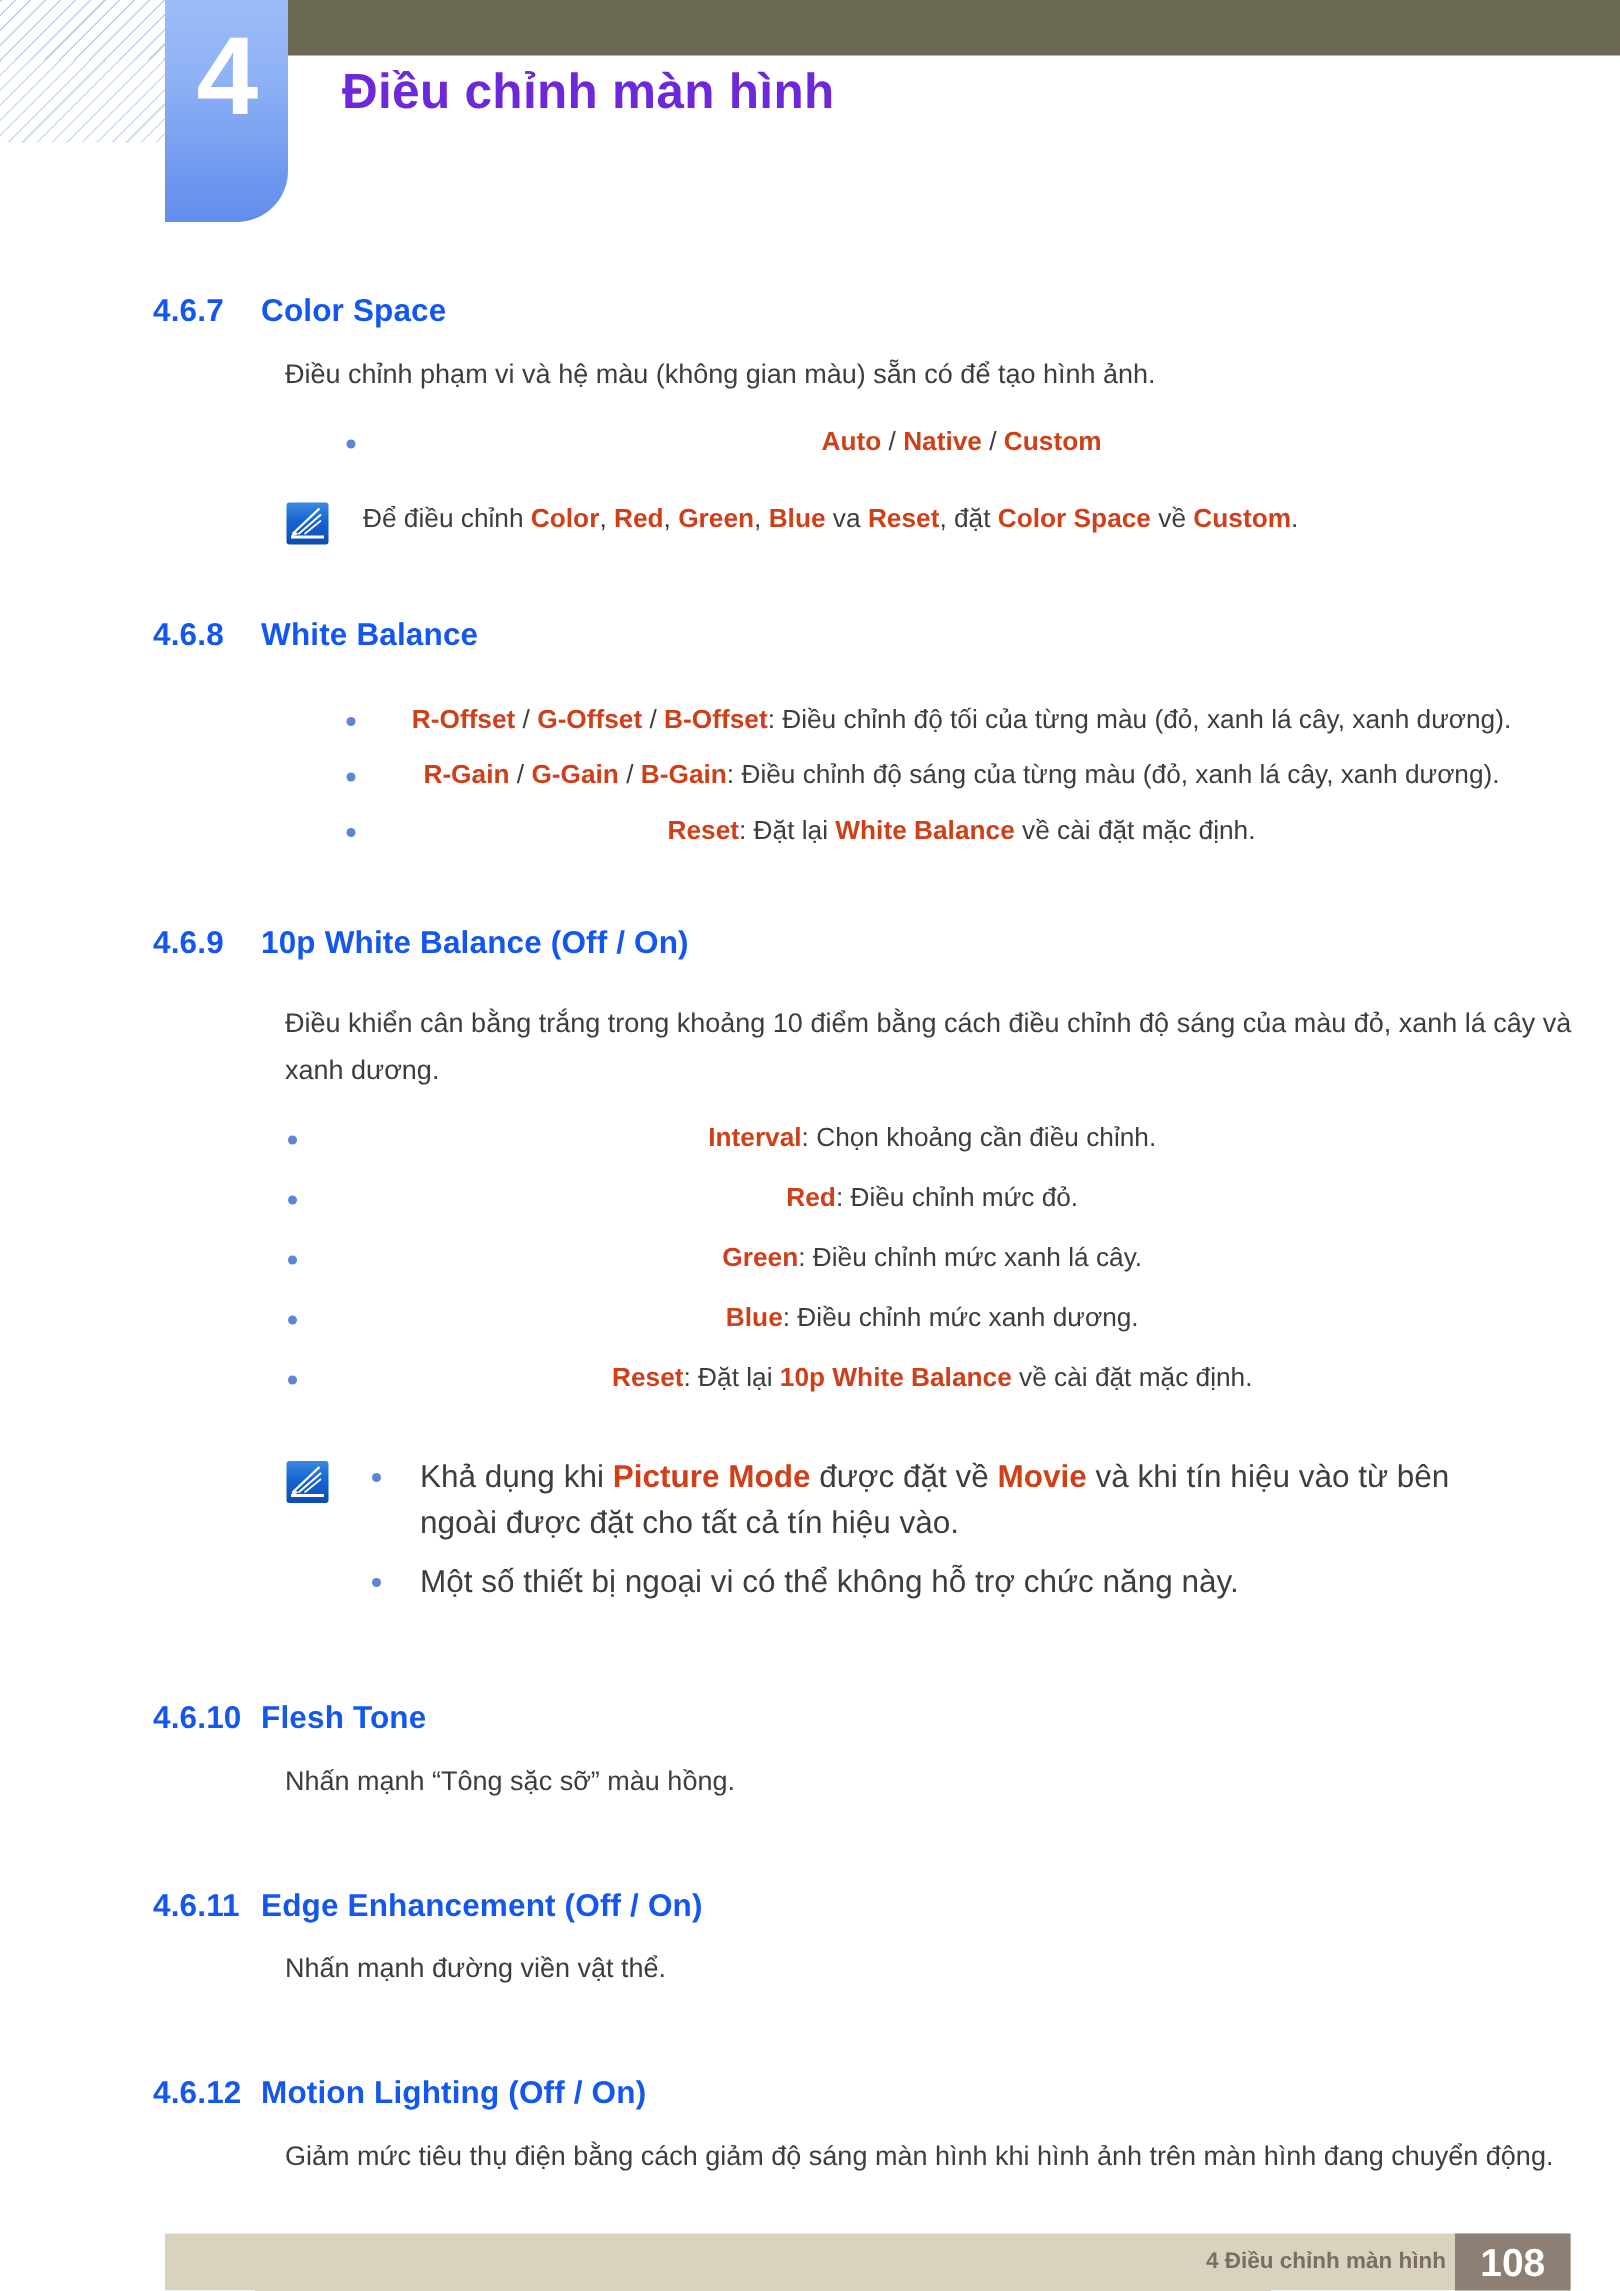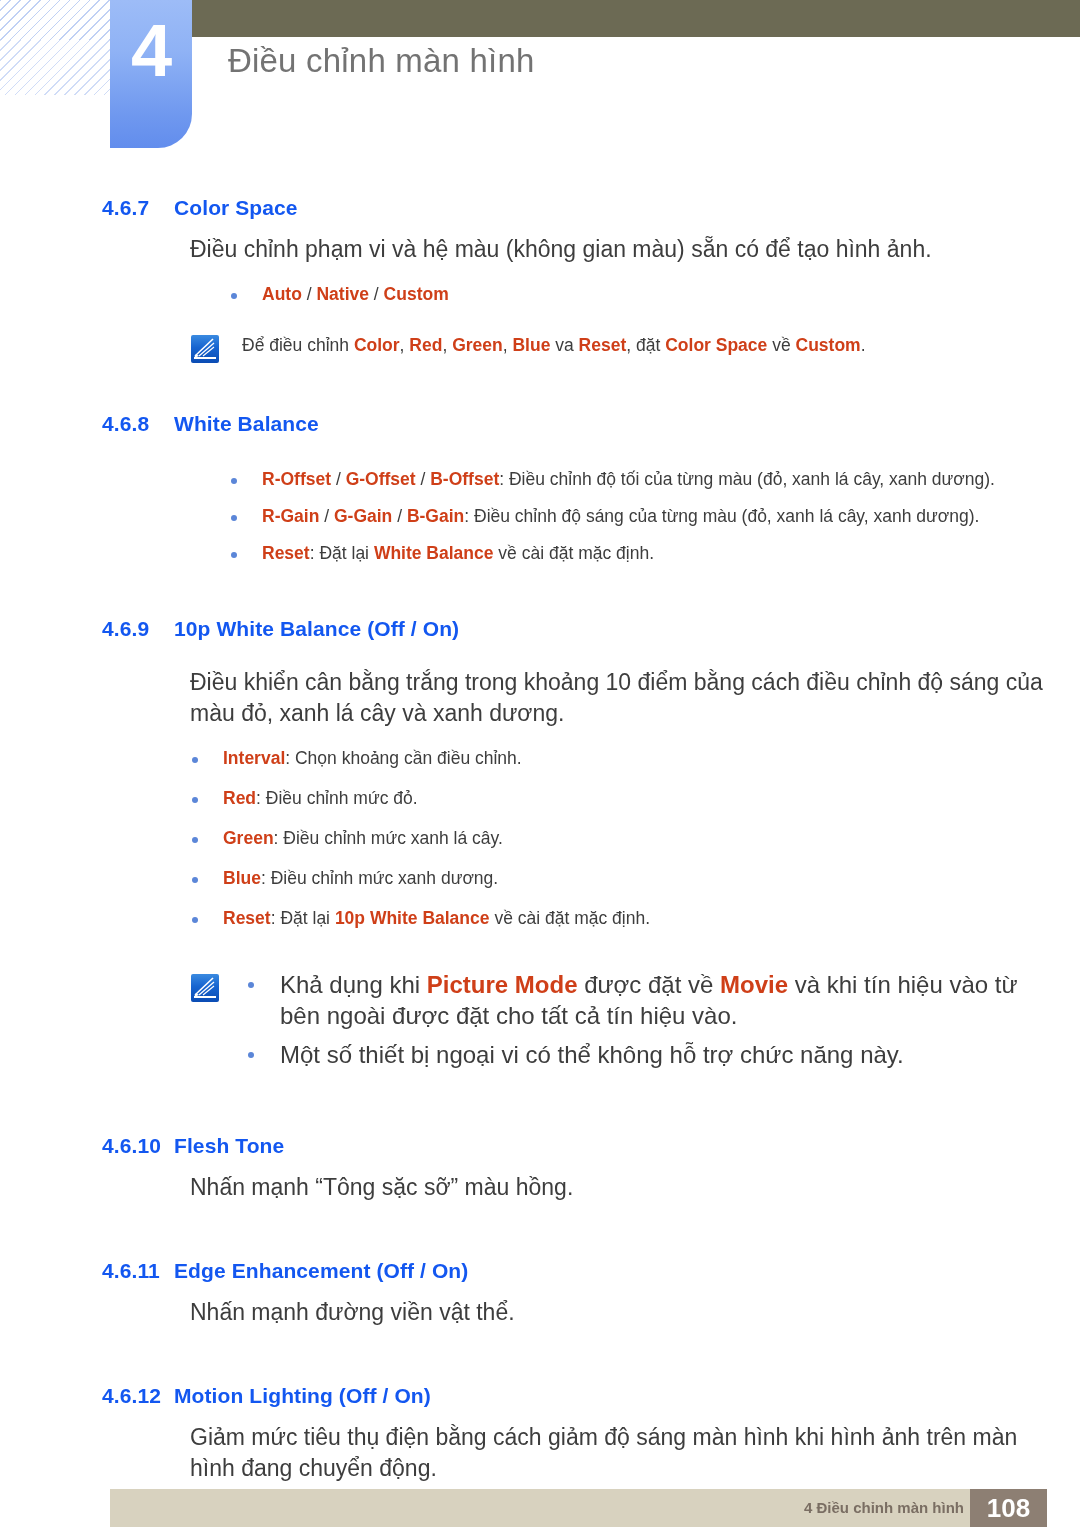--- a/index.html
+++ b/index.html
@@ -65,22 +65,22 @@
     font-size: 74px;
     font-weight: bold;
     color: #ffffff;
     line-height: 1;
     letter-spacing: -1px;
   }
   .chapter-title {
     position: absolute;
     left: 228px; top: 42px;
     font-size: 33px;
-    font-weight: normal;
-    color: #737373;
+    font-weight: bold;
+    color: #6d28d9;
     letter-spacing: 0.2px;
     white-space: nowrap;
   }
 
   
   .content {
     position: absolute;
     left: 0; top: 196px;
     width: 1080px;
   }
@@ -95,41 +95,42 @@
   }
   .sec-heading .num {
     min-width: 72px;
     flex: 0 0 auto;
   }
   .sec-heading .label {
     white-space: nowrap;
   }
 
   .body-para {
-    font-size: 23px;
+    font-size: 18px;
     line-height: 31px;
     color: #3d3d3d;
     padding-left: 190px;
     padding-right: 23px;
   }
 
   
   .bullets {
     list-style: none;
     margin: 0;
     padding: 0;
   }
   .bullets li {
     position: relative;
     font-size: 17.5px;
     line-height: 31px;
     color: #3d3d3d;
     padding-left: 262px;
     padding-right: 60px;
     margin-bottom: 6px;
+    text-align: center;
   }
   .bullets li::before {
     content: "";
     position: absolute;
     left: 231px;
     top: 14px;
     width: 6px;
     height: 6px;
     border-radius: 50%;
     background: #5b86d8;
@@ -161,21 +162,21 @@
     color: #3d3d3d;
     padding-left: 52px;
   }
   .note-bullets {
     list-style: none;
     margin: 0;
     padding: 0;
   }
   .note-bullets li {
     position: relative;
-    font-size: 24px;
+    font-size: 21px;
     line-height: 31px;
     color: #3d3d3d;
     padding-left: 90px;
     padding-right: 60px;
     margin-bottom: 8px;
   }
   .note-bullets li::before {
     content: "";
     position: absolute;
     left: 58px;

